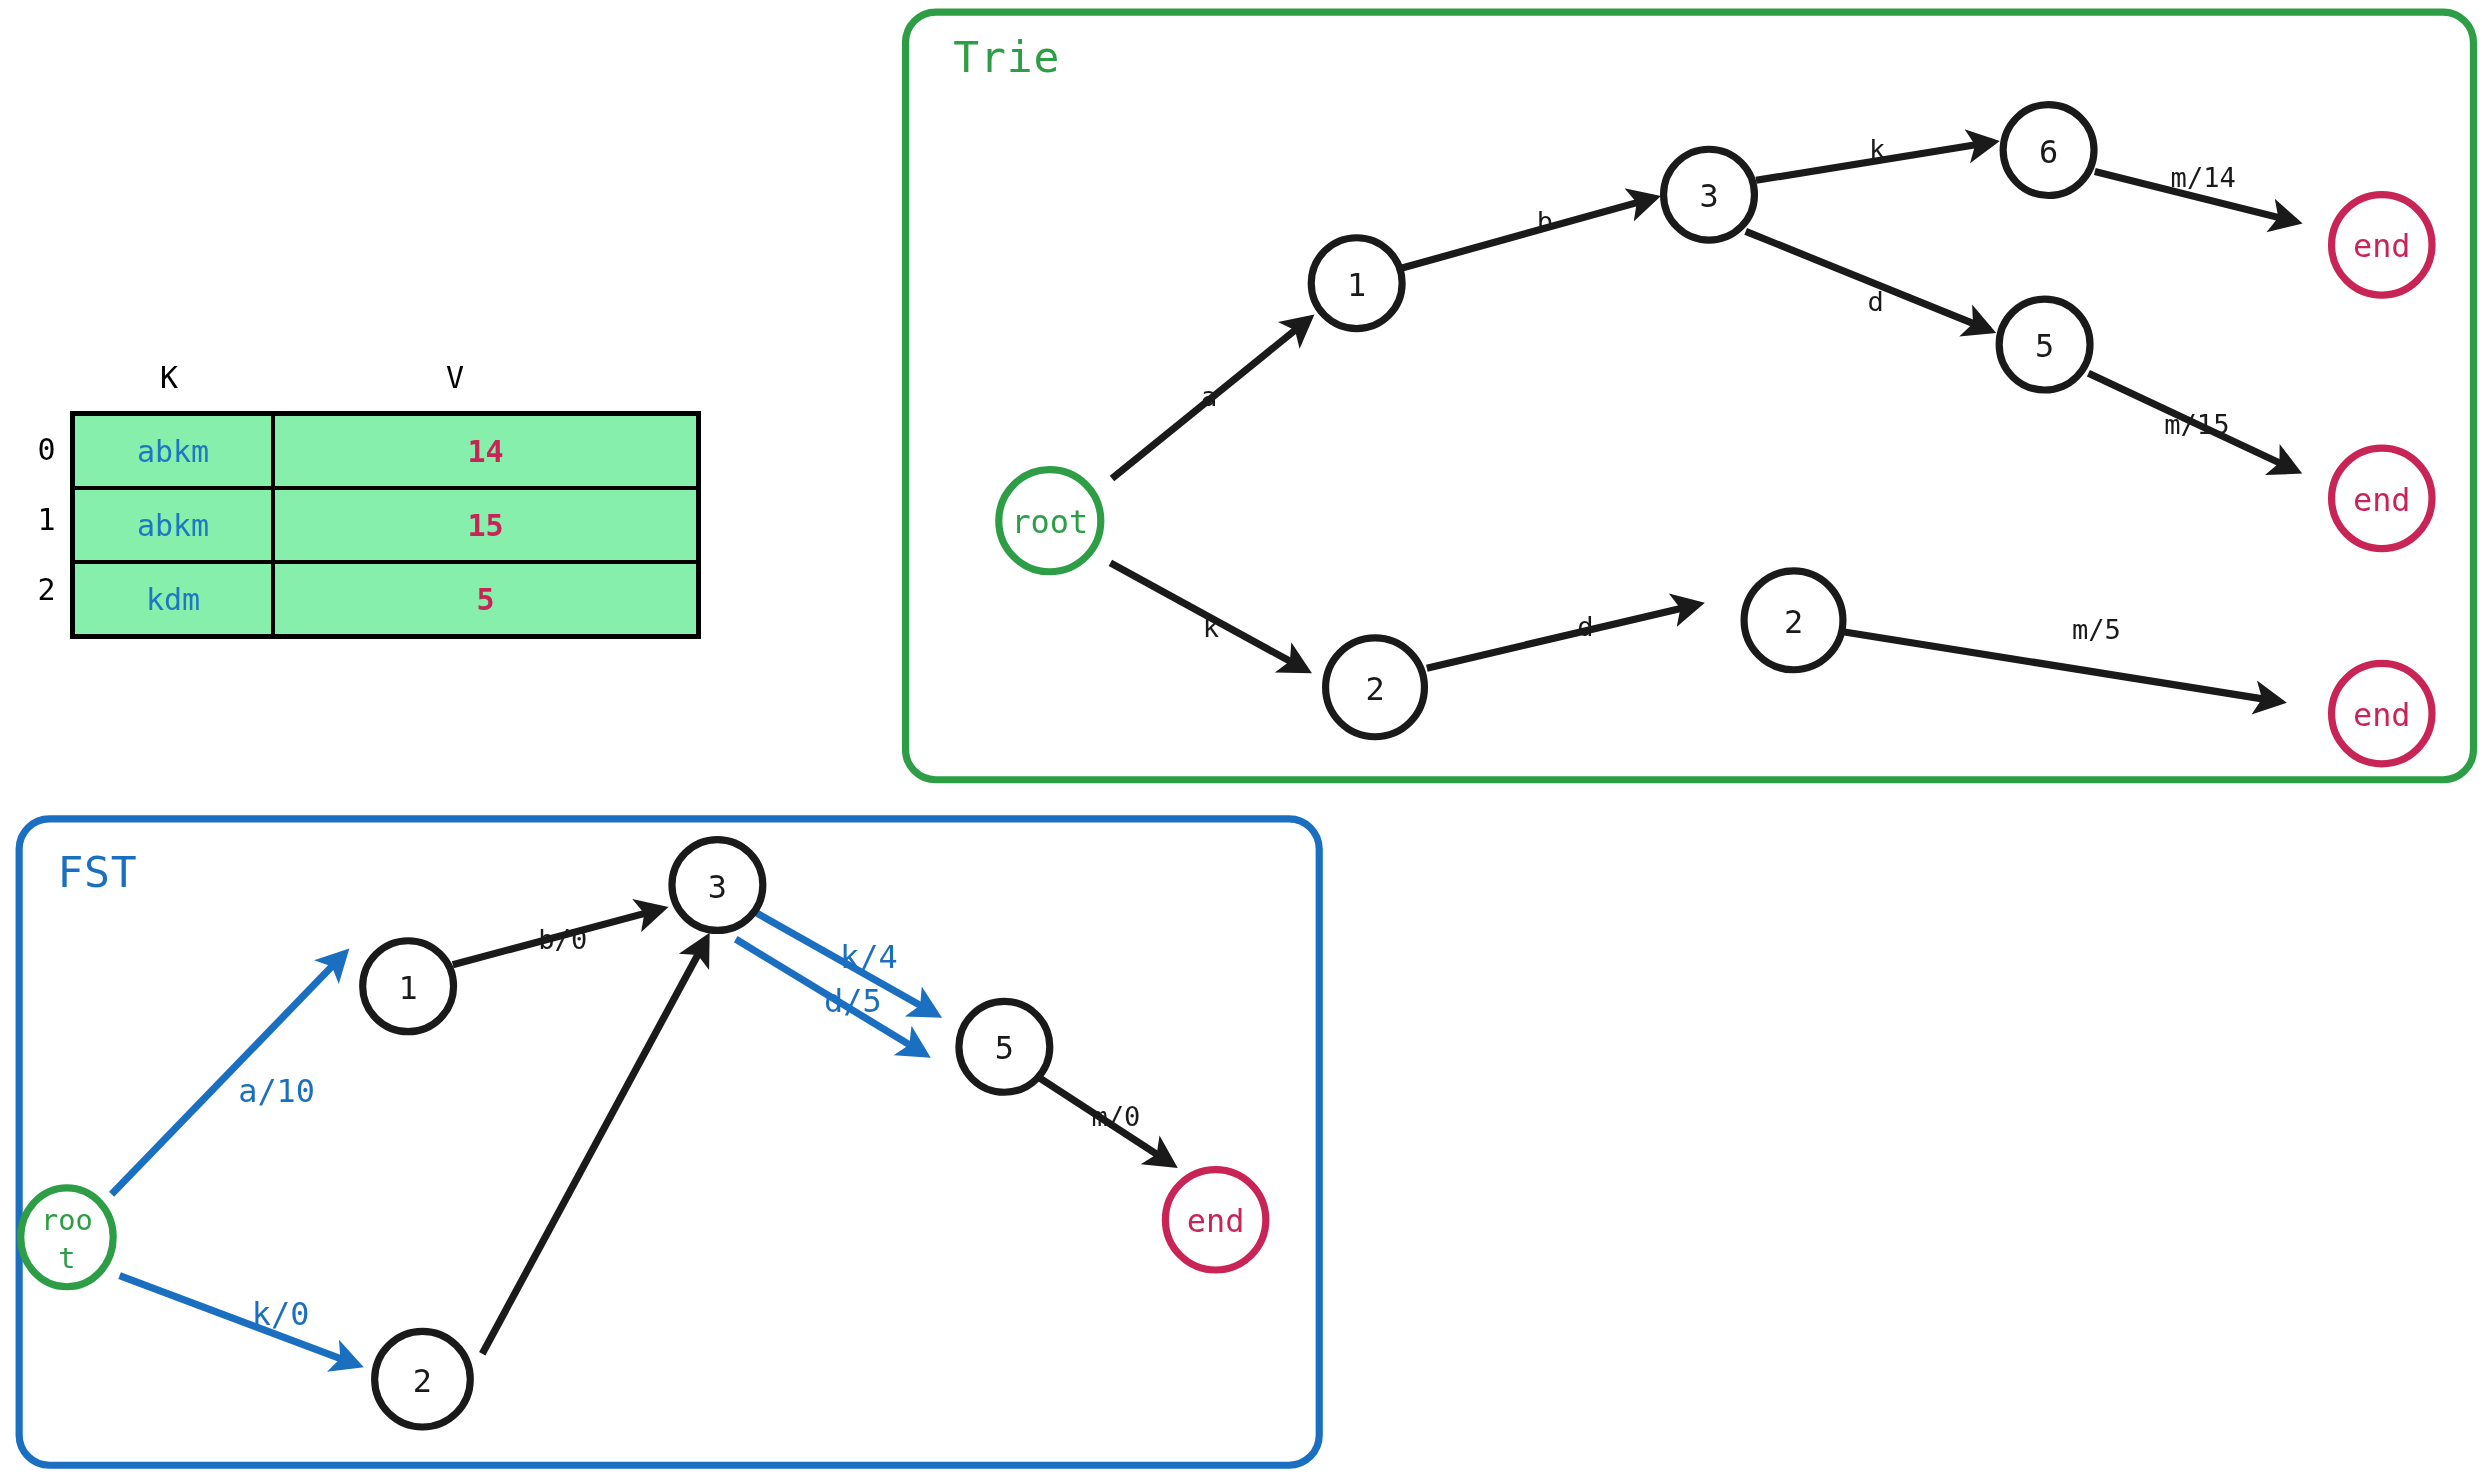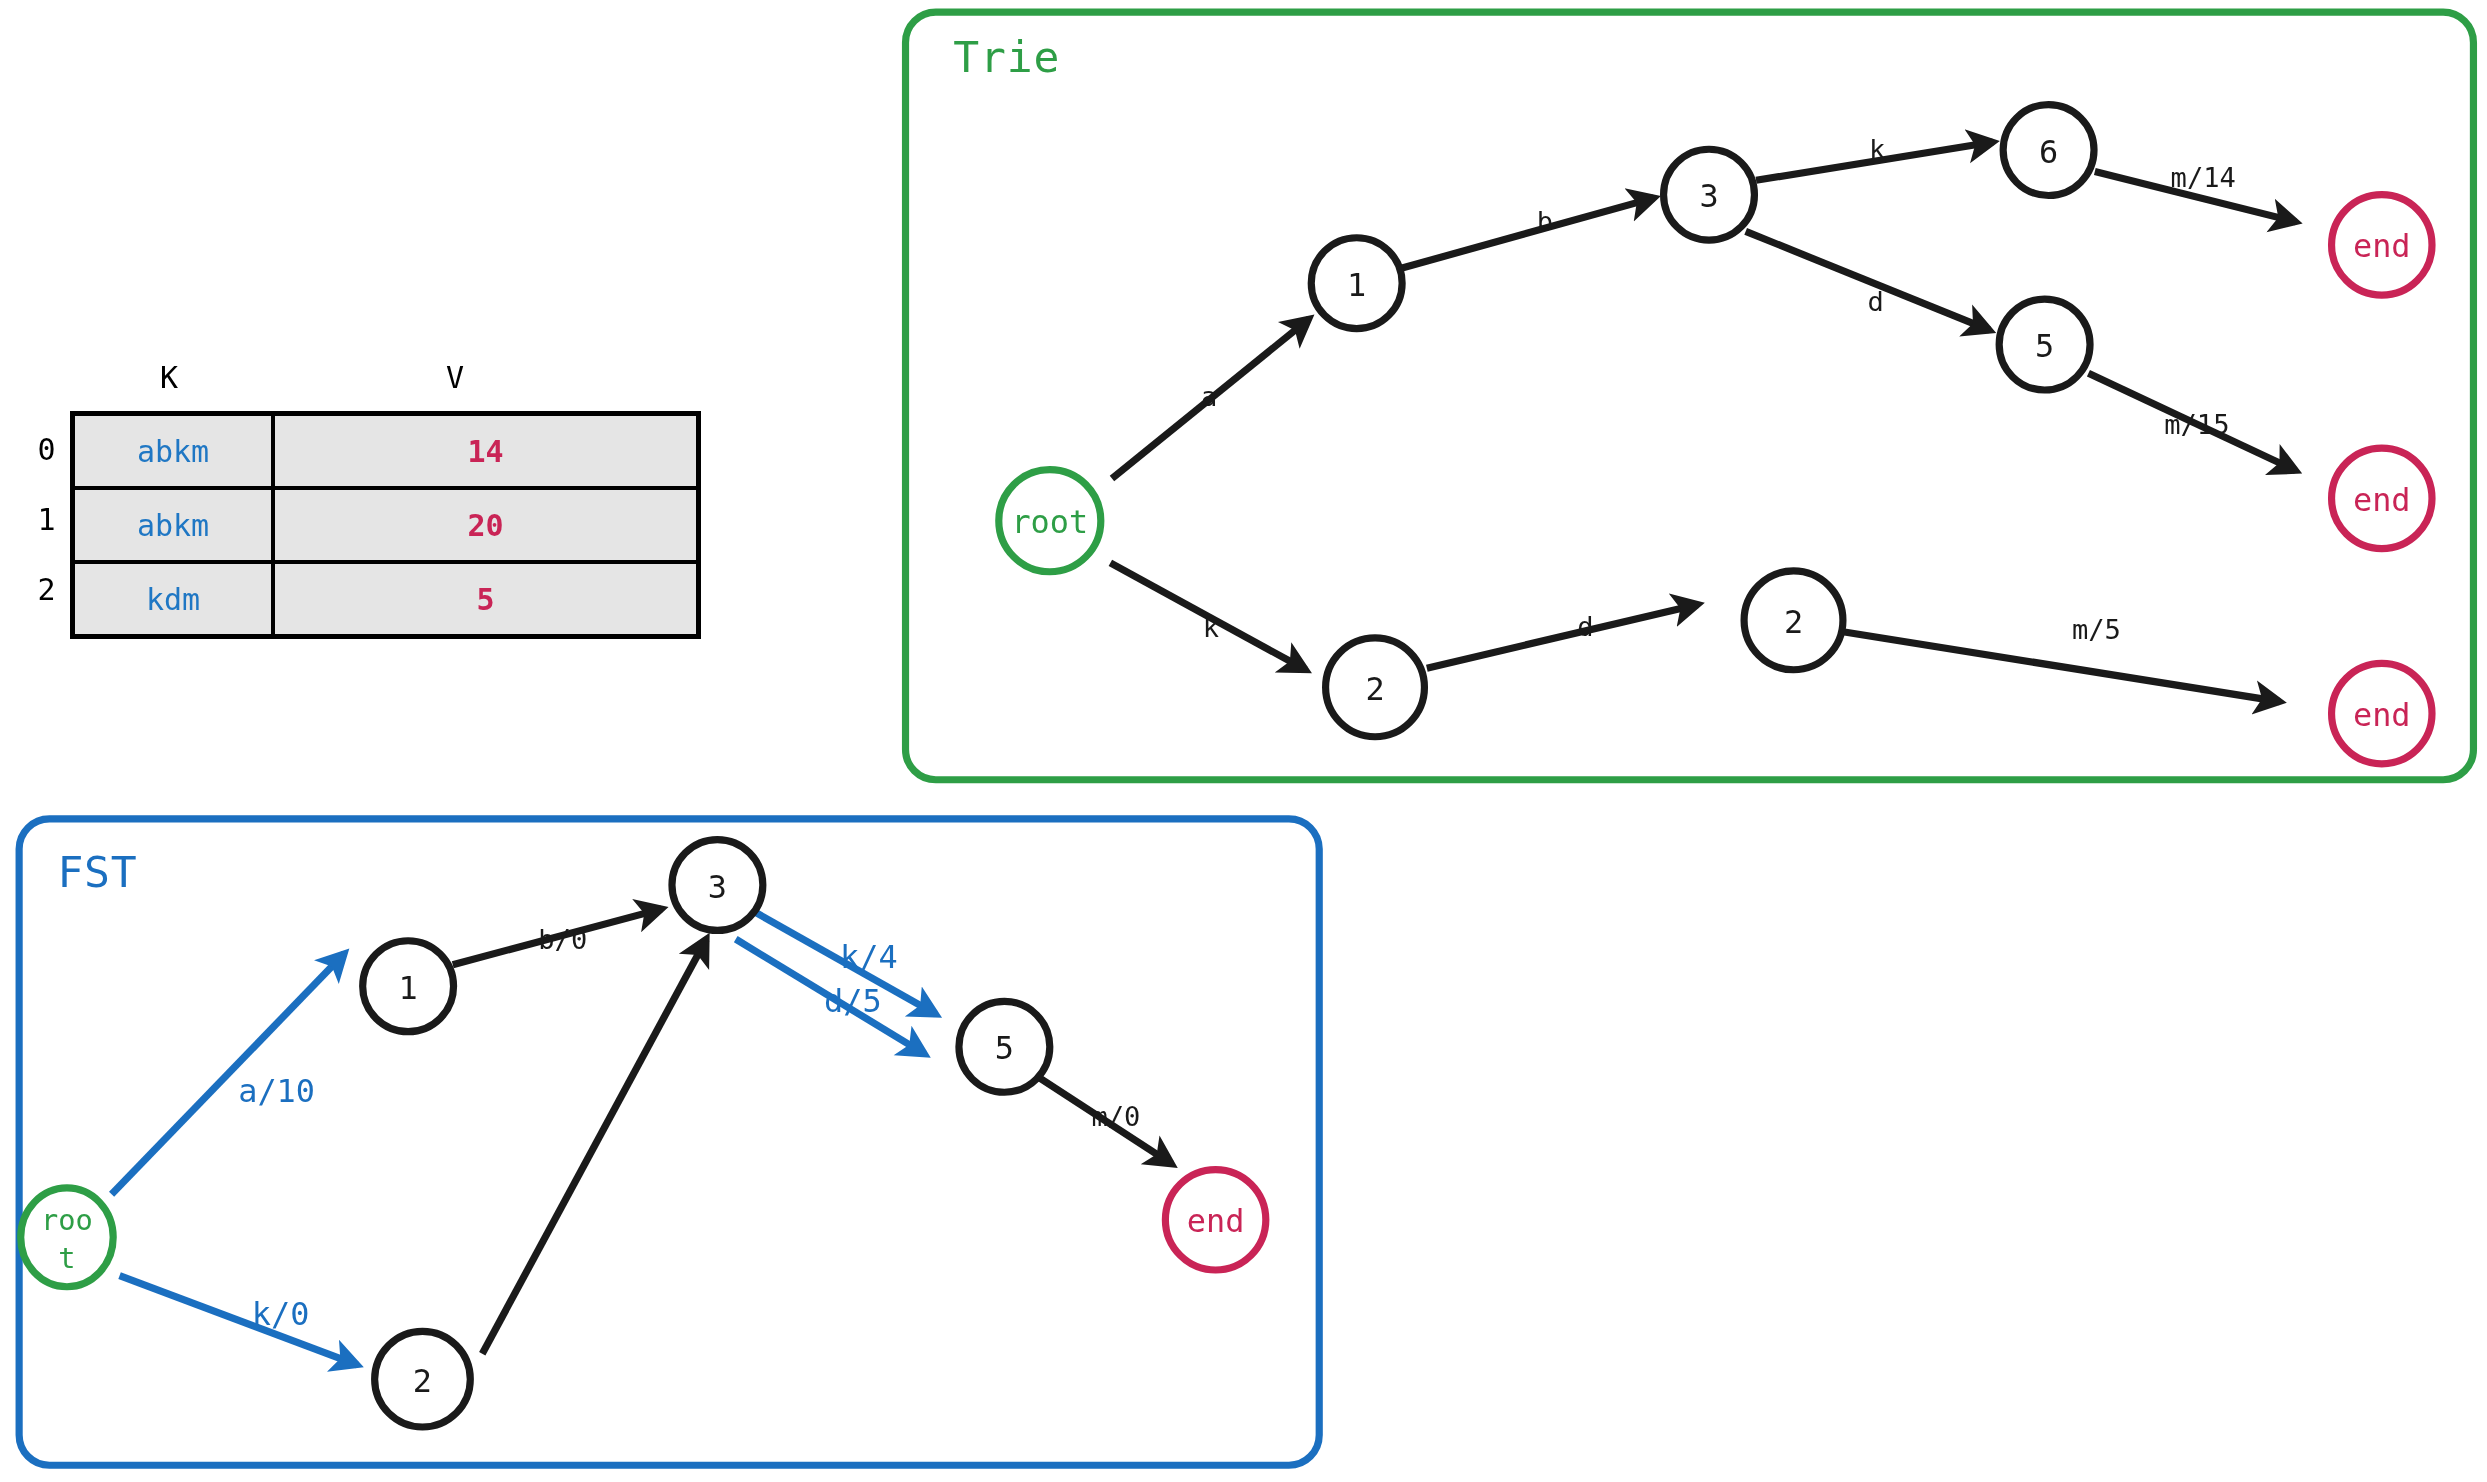--- a/index.html
+++ b/index.html
@@ -70,21 +70,21 @@
   .edge-label.blue { fill: #1B6FC0; font-size: 40px; }
 
   
   #kv-table {
     position: absolute;
     left: 70px;
     top: 411px;
     width: 631px;
     border: 5.6px solid #000000;
     border-collapse: collapse;
-    background: #e5e5e5;
+    background: #86efac;
   }
   #kv-table td {
     border: 4px solid #000000;
     height: 70px;
     text-align: center;
     font-family: "DejaVu Sans Mono", monospace;
     font-size: 30px;
     padding: 0;
   }
   #kv-table td.k-cell { width: 196px; color: #1F77C4; }
@@ -118,21 +118,21 @@
   <div class="row-index" style="left:29px; top:572px;">2</div>
 
   <table id="kv-table">
     <tbody>
         <tr>
       <td class="k-cell">abkm</td>
       <td class="v-cell">14</td>
     </tr>
     <tr>
       <td class="k-cell">abkm</td>
-      <td class="v-cell">20</td>
+      <td class="v-cell">15</td>
     </tr>
     <tr>
       <td class="k-cell">kdm</td>
       <td class="v-cell">5</td>
     </tr>
   </tbody>
     </table>
 
   <svg class="layer" viewBox="0 0 3120 1860">
     <defs>

